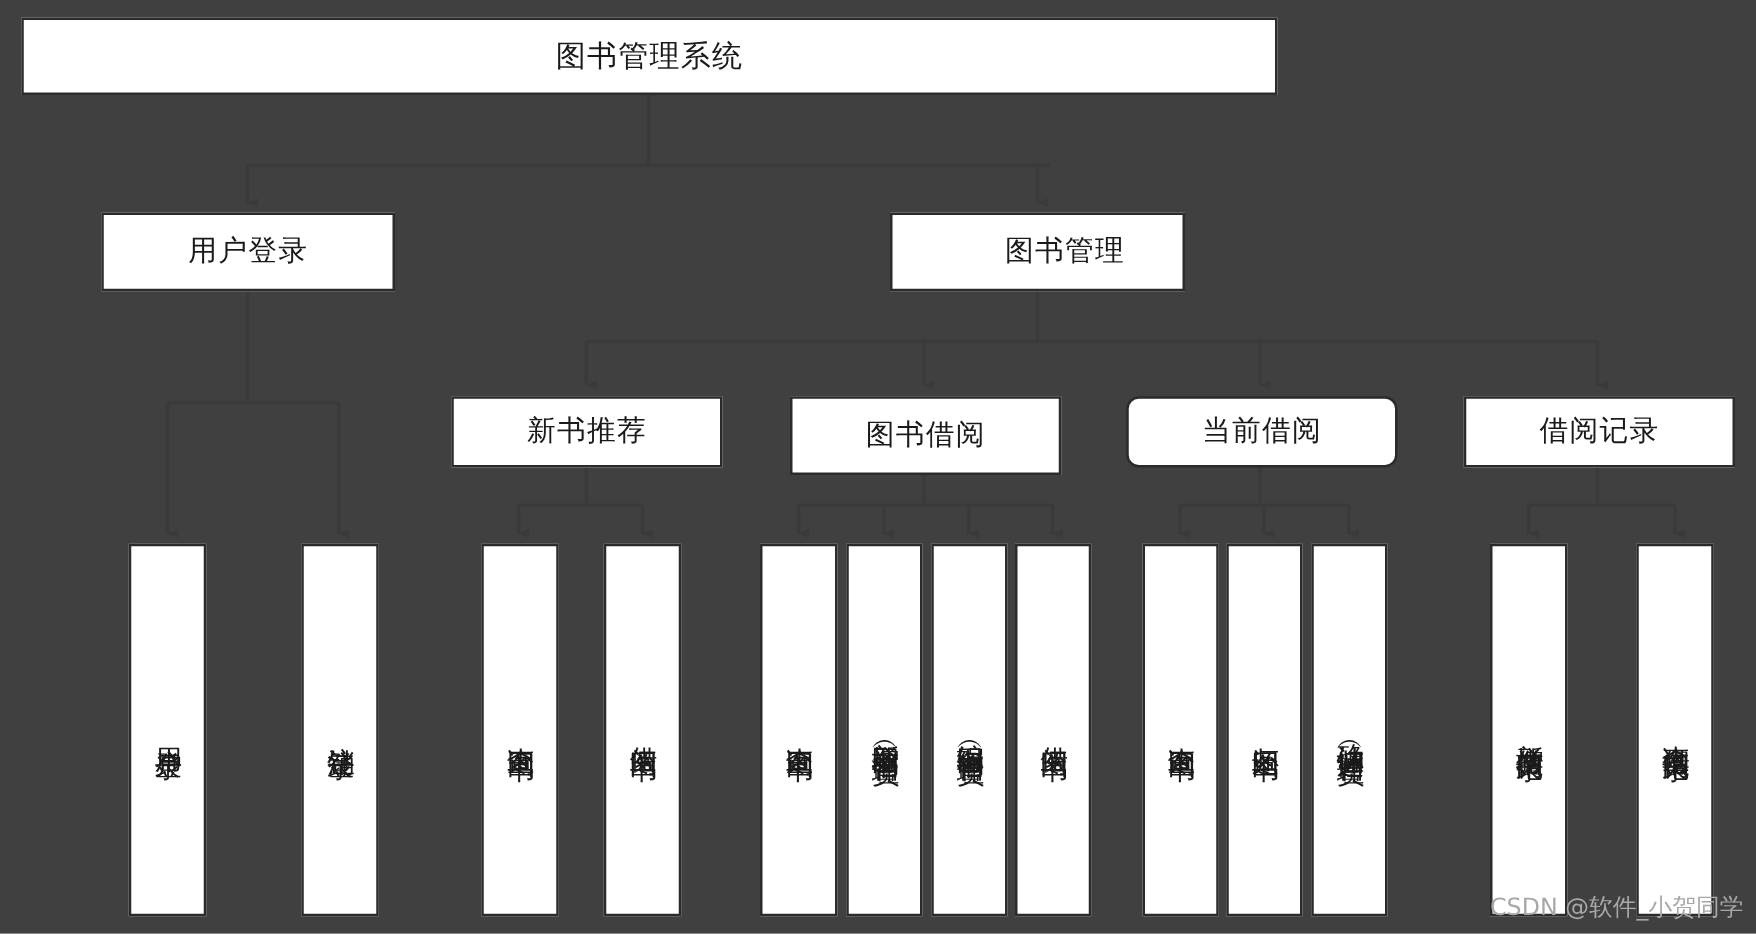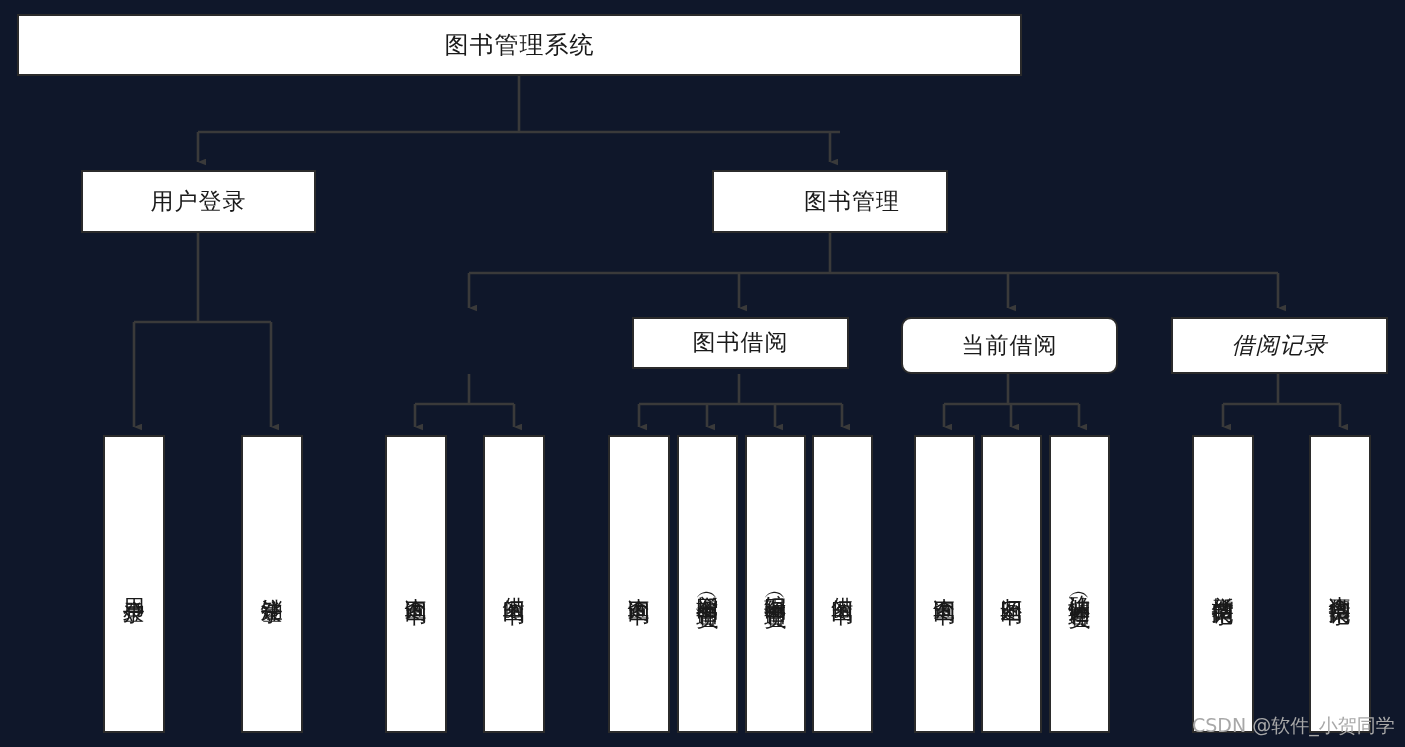--- a/index.html
+++ b/index.html
@@ -8,21 +8,21 @@
     padding: 0;
     background: #ffffff;
   }
   body {
     font-family: "DejaVu Sans", "Liberation Sans", sans-serif;
   }
   #canvas {
     position: relative;
     width: 1405px;
     height: 747px;
-    background: #0f172a;
+    background: #404040;
     overflow: hidden;
   }
   .svg-layer {
     position: absolute;
     left: 0;
     top: 0;
     width: 1405px;
     height: 747px;
   }
   .node {
@@ -126,27 +126,30 @@
     <span>图书管理系统</span>
   </div>
 
   <div class="node node-h" style="left:81px; top:170px; width:235px; height:63px;">
     <span>用户登录</span>
   </div>
   <div class="node node-h" style="left:712px; top:170px; width:236px; height:63px;padding-left:44px;">
     <span>图书管理</span>
   </div>
 
-  <div class="node node-h" style="left:632px; top:317px; width:217px; height:52px;">
+  <div class="node node-h" style="left:361px; top:317px; width:217px; height:57px;">
+    <span>新书推荐</span>
+  </div>
+  <div class="node node-h" style="left:632px; top:317px; width:217px; height:63px;">
     <span>图书借阅</span>
   </div>
   <div class="node node-h" style="left:901px; top:317px; width:217px; height:57px;border-radius:10px;">
     <span>当前借阅</span>
   </div>
-  <div class="node node-h" style="left:1171px; top:317px; width:217px; height:57px;font-style:italic;">
+  <div class="node node-h" style="left:1171px; top:317px; width:217px; height:57px;">
     <span>借阅记录</span>
   </div>
 
   <div class="node" style="left:103px; top:435px; width:62px; height:298px;">
     <span class="node-v">用户登录</span>
   </div>
   <div class="node" style="left:241px; top:435px; width:62px; height:298px;">
     <span class="node-v">注销登录</span>
   </div>
 

